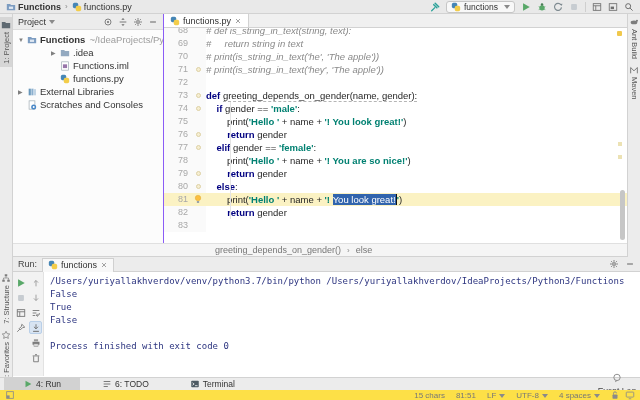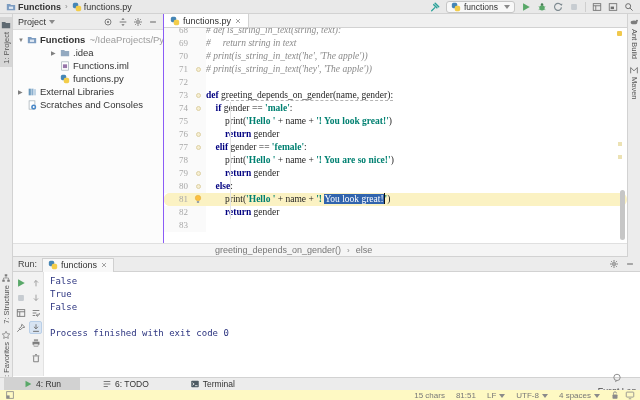--- a/index.html
+++ b/index.html
@@ -48,28 +48,28 @@
   .t-label.b { font-weight:bold; }
   .t-hint { color:#9d9d9d; margin-left:4px; }
 
   
   .editor { position:absolute; left:164px; top:14px; width:463px; height:229px; background:#fff; z-index:5; }
   .tabbar { height:14px; background:#f0f0f0; border-bottom:1px solid #d2d2d2; display:flex; align-items:stretch; }
   .tab { display:flex; align-items:center; gap:3px; padding:0 6px; background:#fff;
     border-right:1px solid #d2d2d2; font-size:9px; }
   .code-wrap { position:relative; height:214px; overflow:hidden; }
   .code-inner { margin-top:-4px; }
-  .code-row { display:flex; height:13px; line-height:13px; font-family:Liberation Serif, serif; font-size:9.5px; }
+  .code-row { display:flex; height:13px; line-height:13px; font-family:Liberation Sans, sans-serif; font-size:9.5px; }
   .ln { width:28px; flex:none; text-align:right; color:#a8a8a8; background:#fafafa; padding-right:4px; font-size:9px; }
   .fold { width:14px; flex:none; background:#fafafa; position:relative; }
   .fc { position:absolute; left:4px; top:4px; width:5px; height:5px; border-radius:50%;
     background:#f6eed2; border:1px solid #ddd0a4; }
   .fold .ic { position:absolute; left:1px; top:1px; }
   .ct { flex:1; white-space:pre; color:#1f1f1f; }
-  .code-row.cur, .code-row.cur .ln, .code-row.cur .fold { background:#fbf2c3;border-radius:6px; }
+  .code-row.cur, .code-row.cur .ln, .code-row.cur .fold { background:#fbf2c3; }
   .tok-k { color:#000080; font-weight:bold; }
   .tok-s { color:#008071; font-weight:bold; }
   .tok-c { color:#8a8a8a; font-style:italic; }
   .tok-u { border-bottom:1px dashed #b5b5b5; }
   .tok-sel { background:#3164ad; color:#fff; }
   .caret { display:inline-block; width:1px; height:11px; background:#111; vertical-align:-2px; }
   .guide { position:absolute; left:66px; top:88px; width:1px; height:117px; background:#e4e4e4; z-index:6; }
   .sb-thumb { position:absolute; right:2px; top:176px; width:5px; height:50px; background:#c6c6c6; border-radius:3px; z-index:7; }
   .insp { position:absolute; right:5px; top:17px; width:5px; height:5px; background:#f0c84c; border-radius:1px; z-index:7; }
   .stripe-mark { position:absolute; right:5px; width:4px; height:4px; background:#ece2b4; z-index:7; }
@@ -95,21 +95,21 @@
   .console { flex:1; padding:3px 0 0 6px; font-family:"DejaVu Sans Mono", monospace; font-size:9px;
     line-height:13px; color:#2d3580; white-space:pre; overflow:hidden; }
   .console div { min-height:13px; }
 
   
   .bbar { position:absolute; left:0; top:377px; width:640px; height:13px; background:#ececec;
     border-top:1px solid #d2d2d2; display:flex; align-items:center; padding:0 4px; gap:3px; z-index:40; }
   .bbtn { display:flex; align-items:center; gap:3px; padding:0 19px; height:13px; font-size:8.5px; color:#333; }
   .bbtn.active { background:#d2d2d2; }
   .eventlog { margin-left:auto; display:flex; gap:3px; align-items:center; font-size:8.5px; color:#444;flex-direction:column; }
-  .sbar { position:absolute; left:0; top:390px; width:640px; height:10px; background:#fef9c3;
+  .sbar { position:absolute; left:0; top:390px; width:640px; height:10px; background:#fde047;
     display:flex; align-items:center; padding:0 5px; font-size:8px; color:#777; z-index:40; }
   .st-items { margin-left:auto; display:flex; gap:11px; align-items:center; }
   .st-item { display:flex; align-items:center; }
   .st-icons { display:flex; gap:5px; margin-left:10px; align-items:center; }
 
   .ic { display:inline-flex; flex:none; }
   .ic svg { width:10px; height:10px; display:block; }
   .ic-s svg { width:8px; height:8px; }
 </style>
 </head>
@@ -598,21 +598,21 @@
             <span class="rt-btn">
               <span class="ic">
                 <svg viewBox="0 0 12 12">
                   <path d="M3.2 4v6.5h5.6V4" fill="none" stroke="#6e6e6e" stroke-width="1"></path>
                   <path d="M2 3.5h8M4.8 2h2.4" stroke="#6e6e6e" stroke-width="1"></path>
                 </svg>
               </span>
             </span>
           </div>
       </div>
-      <div class="console"><div>False</div><div>True</div><div>False</div><div></div><div>Process finished with exit code 0</div></div>
+      <div class="console"><div>/Users/yuriyallakhverdov/venv/python3.7/bin/python /Users/yuriyallakhverdov/IdeaProjects/Python3/Functions</div><div>False</div><div>True</div><div>False</div><div></div><div>Process finished with exit code 0</div></div>
     </div>
   </div>
 
   <div class="bbar">
     <div style="display:flex;gap:3px;align-items:center;">
         <div class="bbtn active">
           <span class="ic">
             <svg viewBox="0 0 12 12">
               <path d="M3 2v8l7-4z" fill="#59a869"></path>
             </svg>

